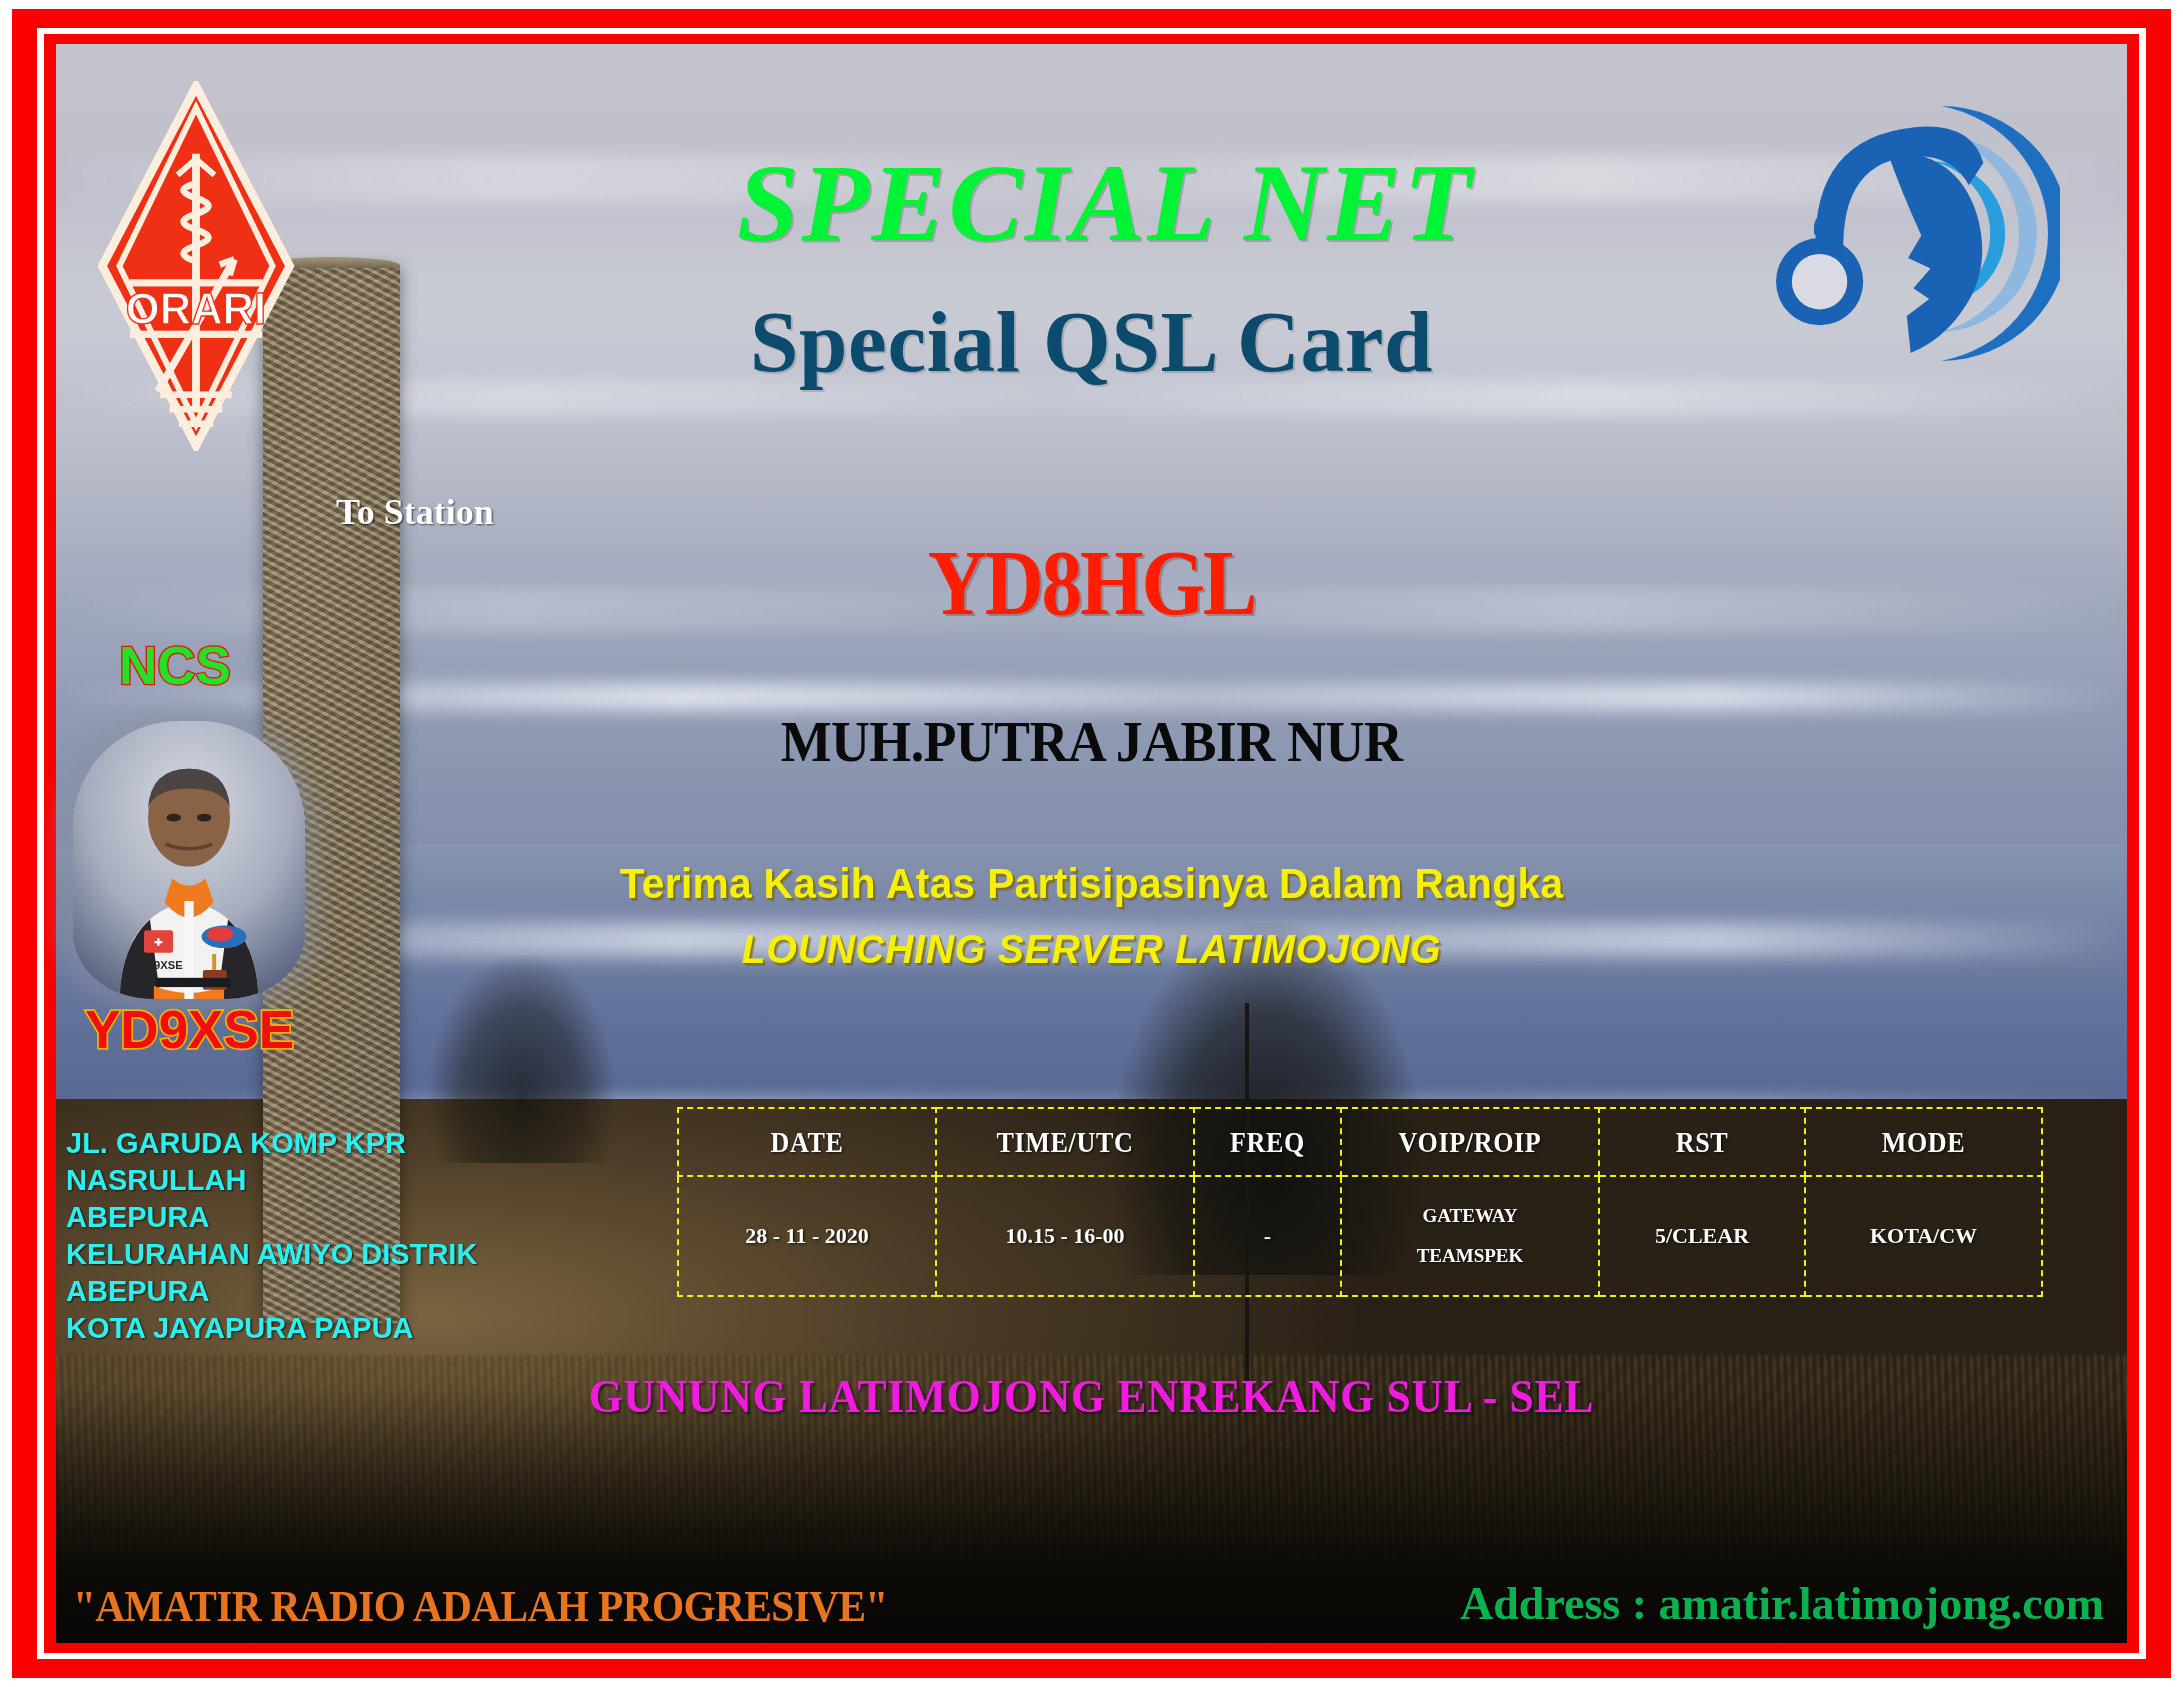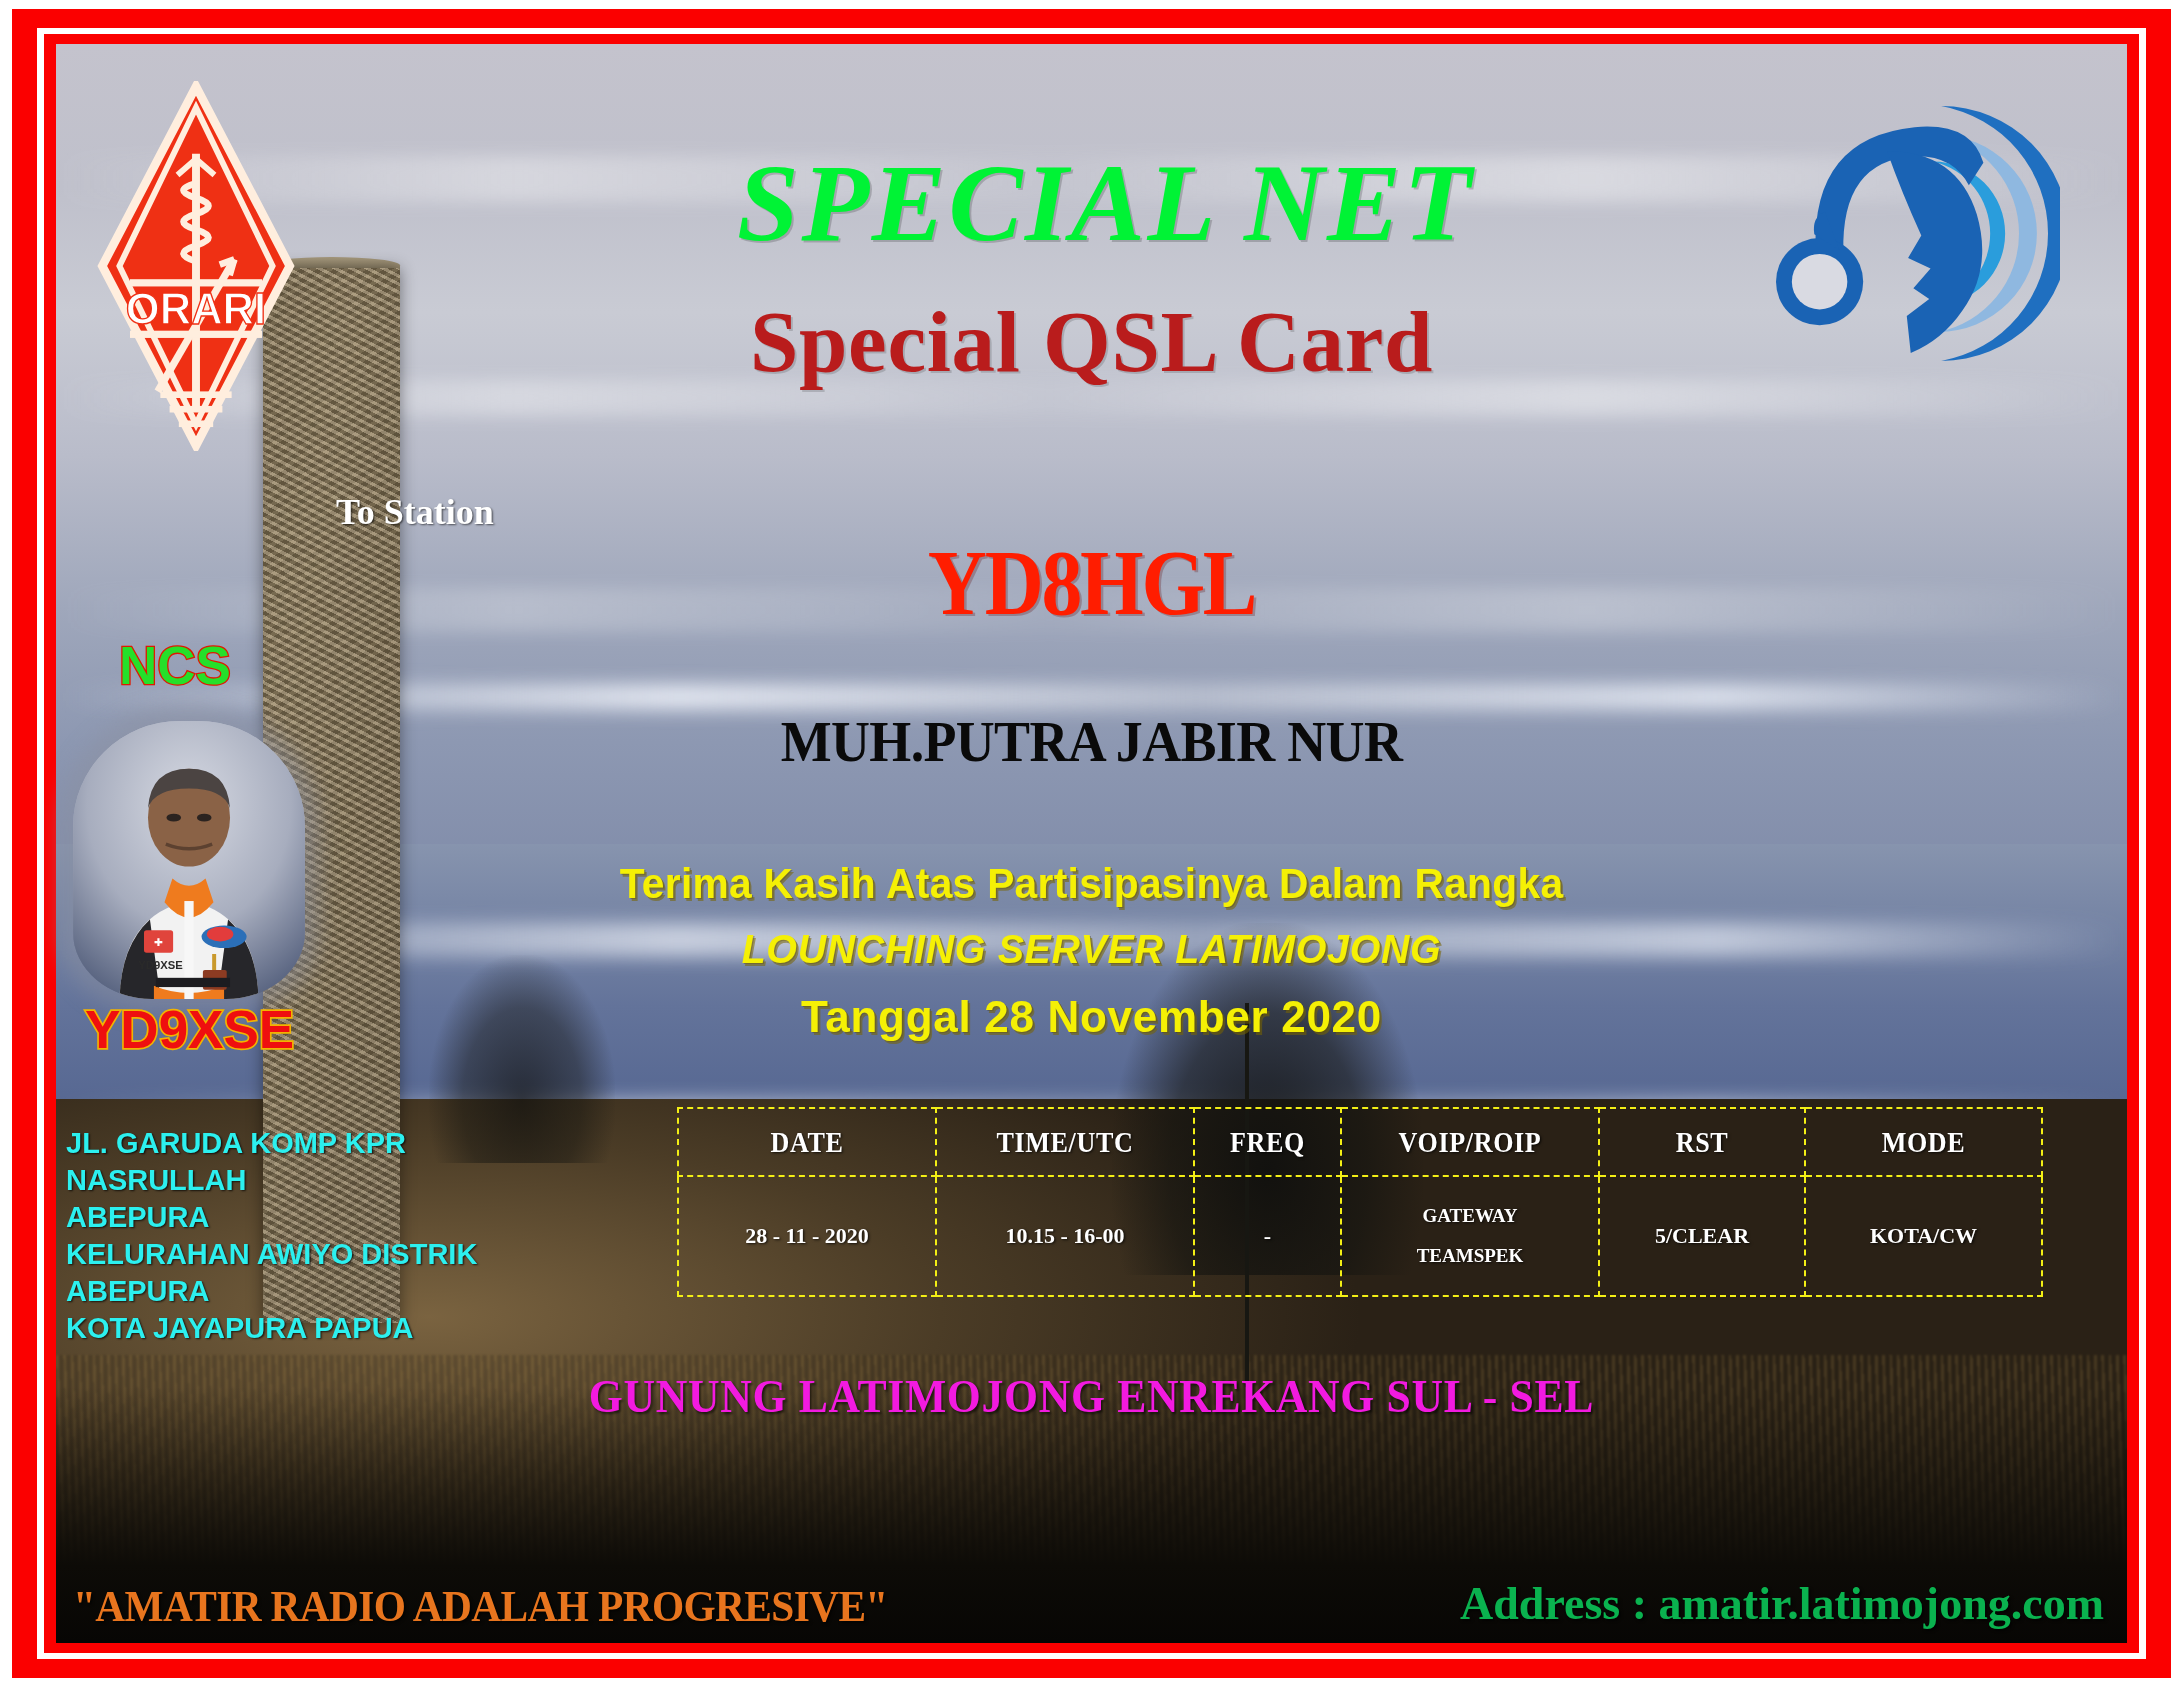--- a/index.html
+++ b/index.html
@@ -99,21 +99,21 @@
   #title-special-net{
     left:0;right:0;top:139px;text-align:center;
     font-family:"Liberation Serif",serif;font-weight:bold;font-style:italic;
     font-size:111px;letter-spacing:2.6px;color:#00f335;
     text-shadow:2px 2px 0 rgba(0,0,0,.18);
     padding-left:28px;
   }
   #title-qsl{
     left:0;right:0;top:291px;text-align:center;
     font-family:"Liberation Serif",serif;font-weight:bold;
-    font-size:87px;color:#b91c1c;letter-spacing:0.7px;
+    font-size:87px;color:#0c4a6e;letter-spacing:0.7px;
     text-shadow:2px 2px 0 rgba(0,0,0,.15);
   }
   #to-station{
     left:336px;top:491px;
     font-family:"Liberation Serif",serif;font-weight:bold;font-size:36px;
     color:#ffffff;text-shadow:1.3px 1.3px 2px rgba(0,0,0,.55);
   }
   #callsign{
     left:0;right:0;top:529px;text-align:center;
     font-family:"Liberation Serif",serif;font-weight:bold;
@@ -266,21 +266,20 @@
   </svg>
 
   <div class="txt" id="title-special-net">SPECIAL NET</div>
   <div class="txt" id="title-qsl">Special QSL Card</div>
   <div class="txt" id="to-station">To Station</div>
   <div class="txt" id="callsign">YD8HGL</div>
   <div class="txt" id="opname">MUH.PUTRA JABIR NUR</div>
 
   <div class="txt yellowline" id="thanks">Terima Kasih Atas Partisipasinya Dalam Rangka</div>
   <div class="txt yellowline" id="launch">LOUNCHING SERVER LATIMOJONG</div>
-  <div class="txt yellowline" id="tanggal">Tanggal  28  November  2020</div>
 
   <div class="txt" id="ncs-label">NCS</div>
   <div id="ncs-photo">
     <svg viewBox="0 0 350 420" width="232" height="278">
       <defs>
         <radialGradient id="bg" cx="50%" cy="30%" r="80%">
           <stop offset="0%" stop-color="#d6d9e2"></stop>
           <stop offset="55%" stop-color="#a7adbe"></stop>
           <stop offset="100%" stop-color="#4e5a78"></stop>
         </radialGradient>

